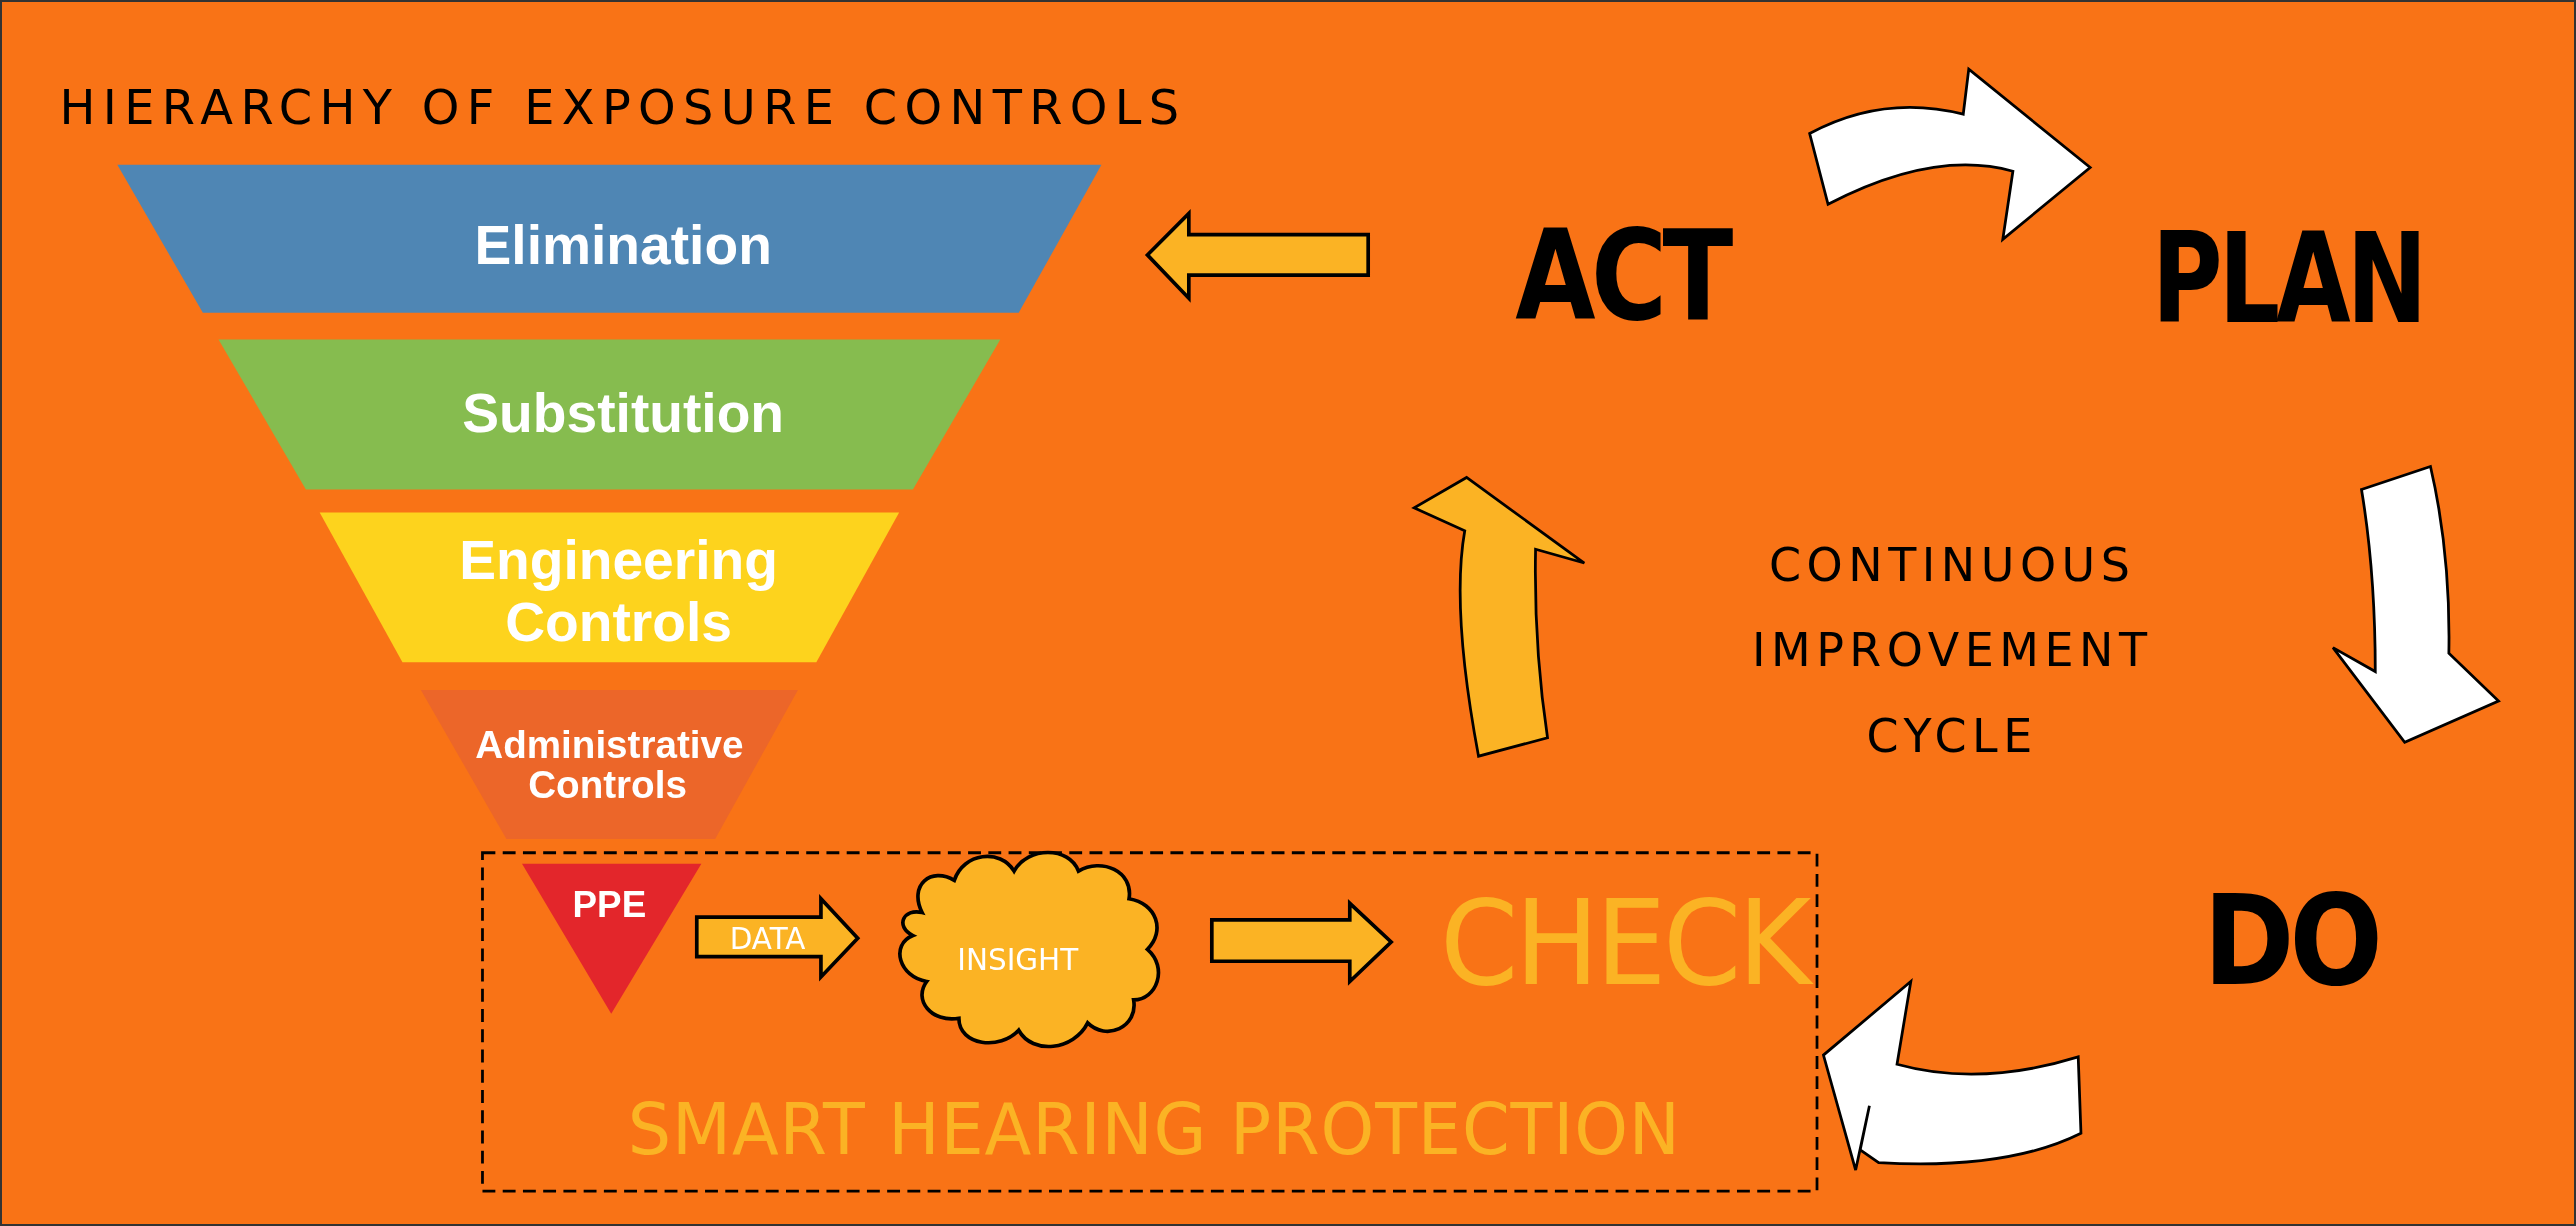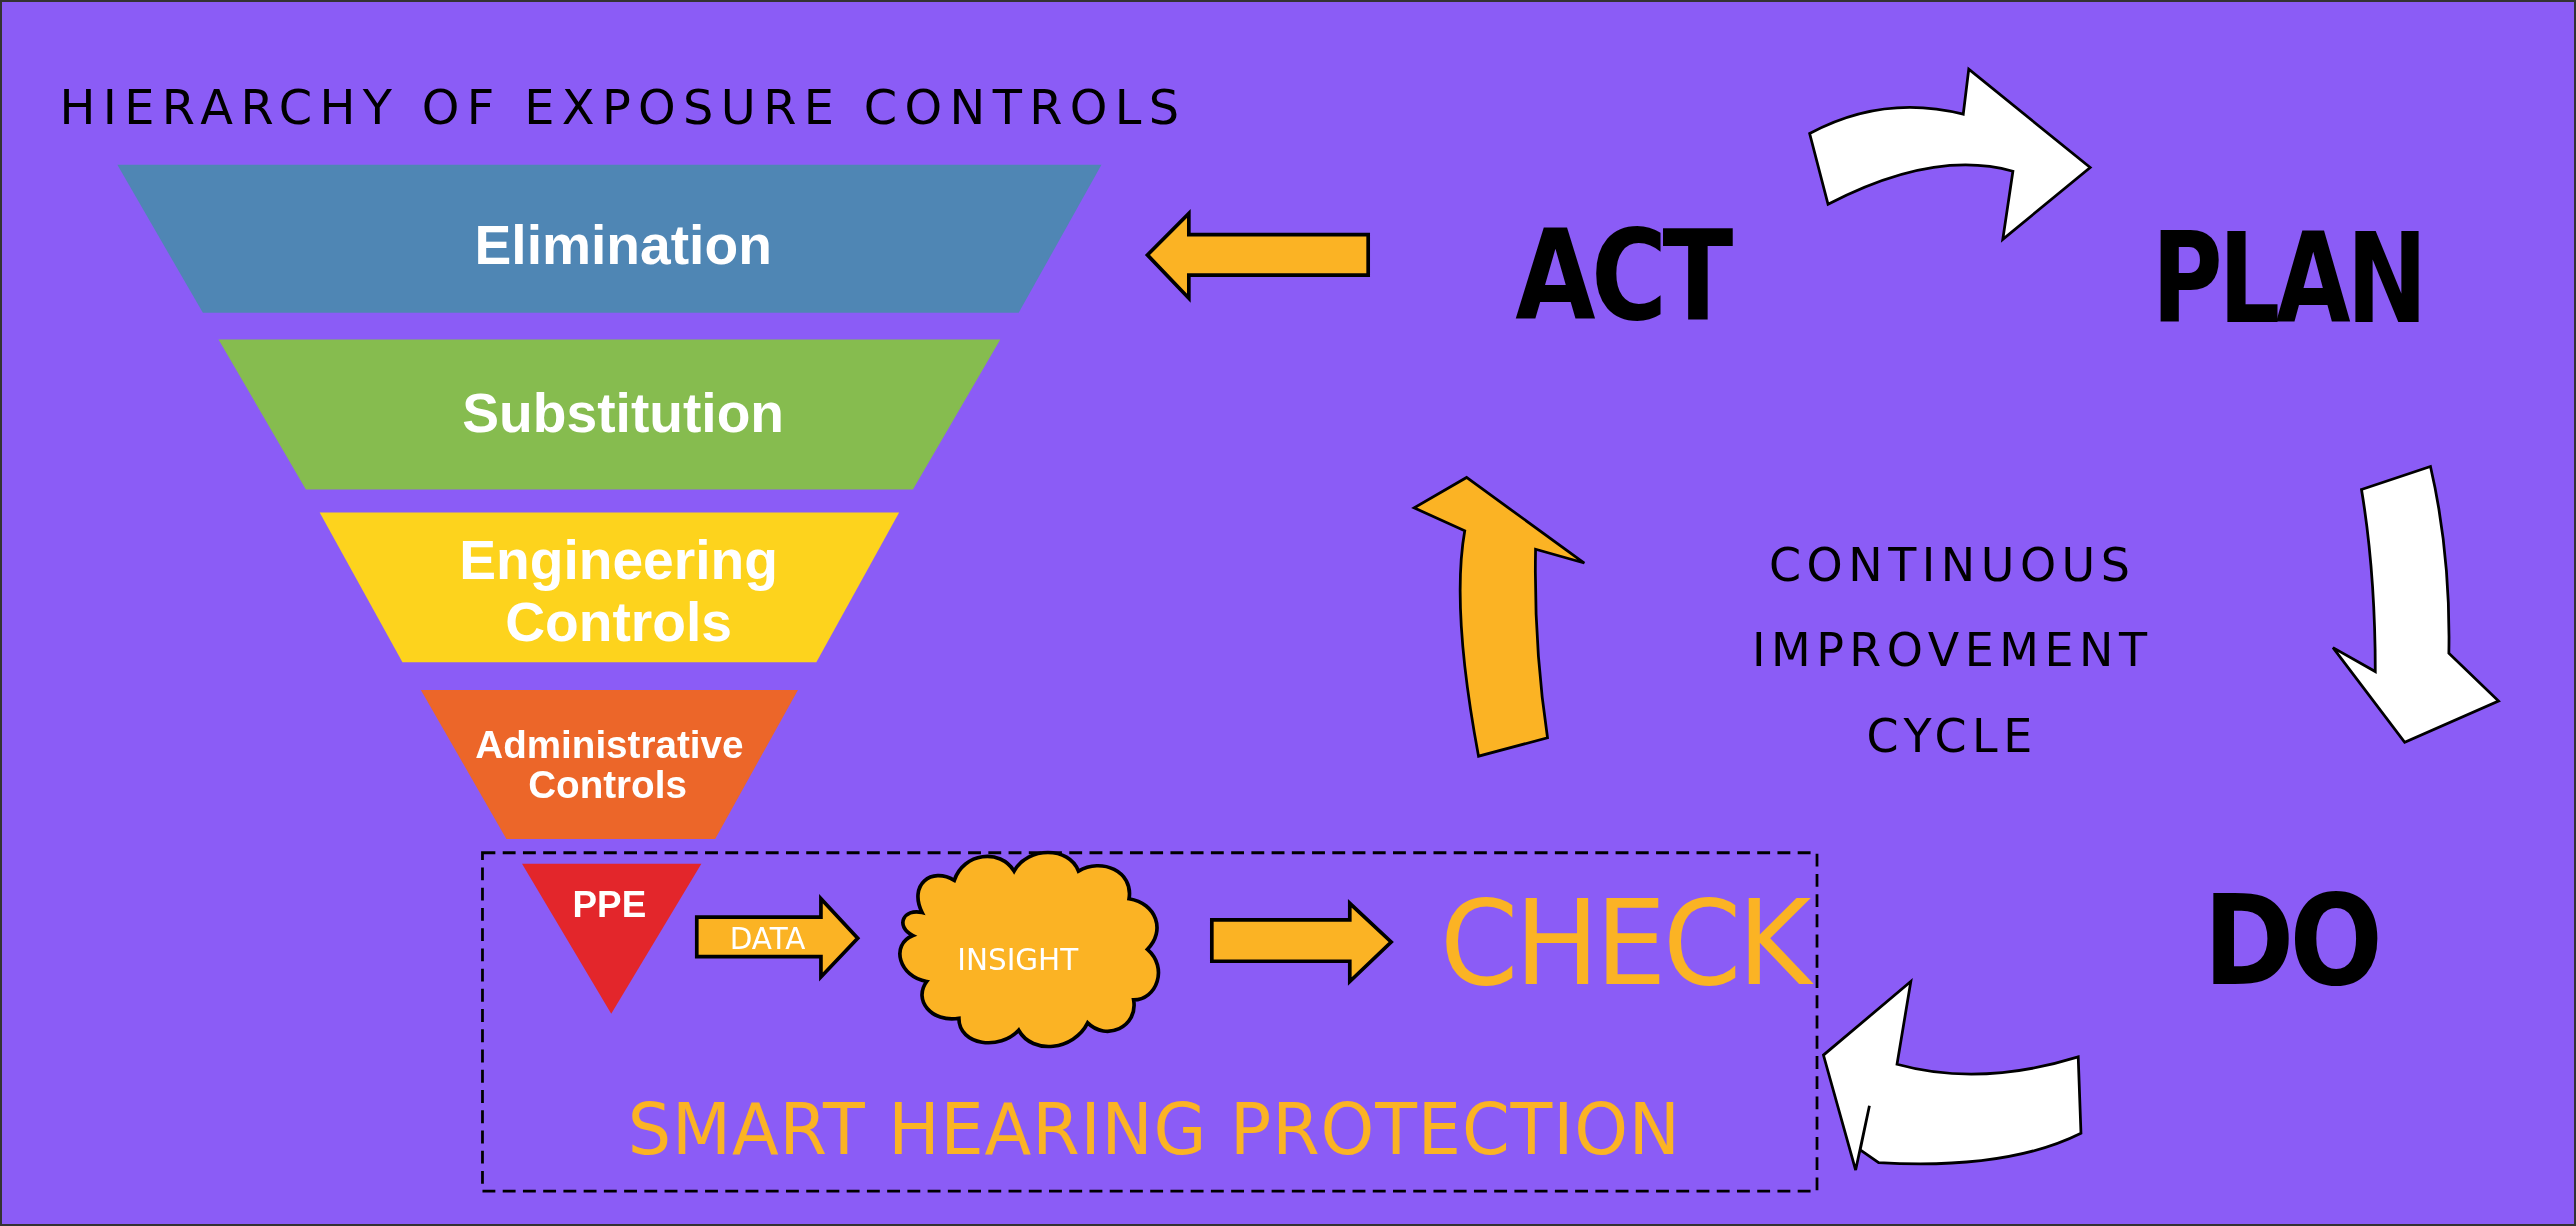--- a/index.html
+++ b/index.html
@@ -1,19 +1,19 @@
 <!DOCTYPE html>
 <html style="font-size:14.7px"><head>
 <meta charset="utf-8">
 <style>
   html, body { margin: 0; padding: 0; background: #ffffff; }
   #canvas {
     position: relative;
     width: 2576px; height: 1226px;
-    background: #8b5cf6;
+    background: #f97316;
     box-sizing: border-box;
     border: 2.8px solid #333333;
     overflow: hidden;
     font-family: "Liberation Sans", sans-serif;
   }
   svg#art { position: absolute; left: 0; top: 0; }
   .t-title { font-family: "DejaVu Sans", sans-serif; font-size: 52px; letter-spacing: 8px; fill: #000000; }
   .t-tier { font-family: "Liberation Sans", sans-serif; font-weight: bold; fill: #ffffff; }
   .t-pdca { font-family: "DejaVu Sans", sans-serif; font-weight: bold; fill: #000000; letter-spacing: -6px; }
   .t-check { font-family: "DejaVu Sans", sans-serif; fill: #fbb324; letter-spacing: -4px; }

